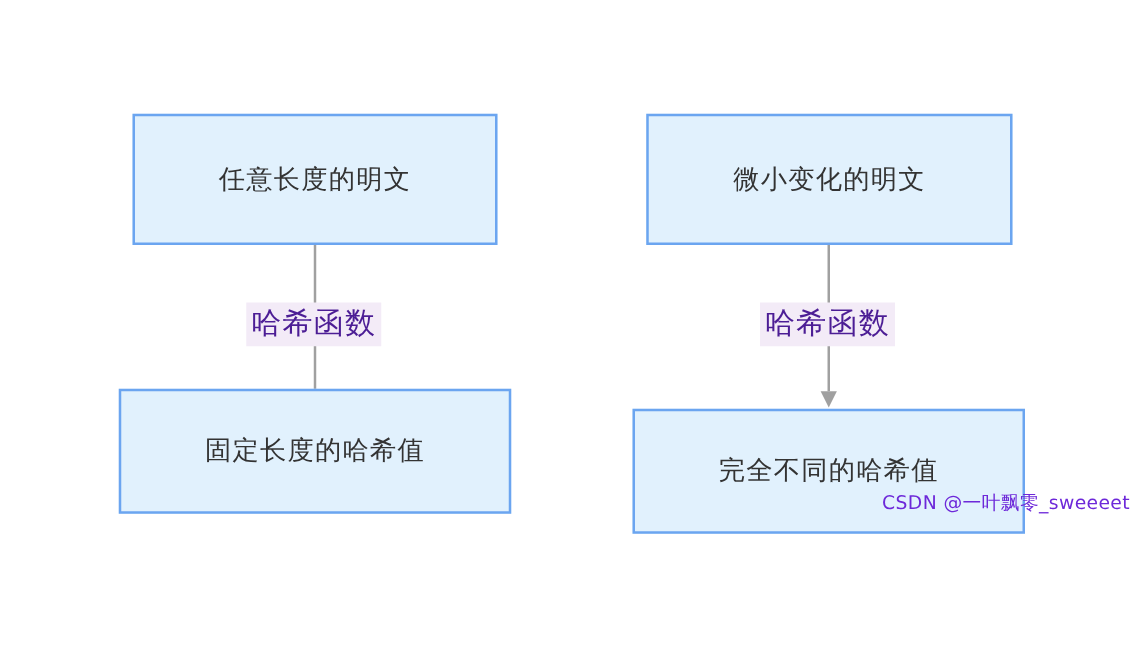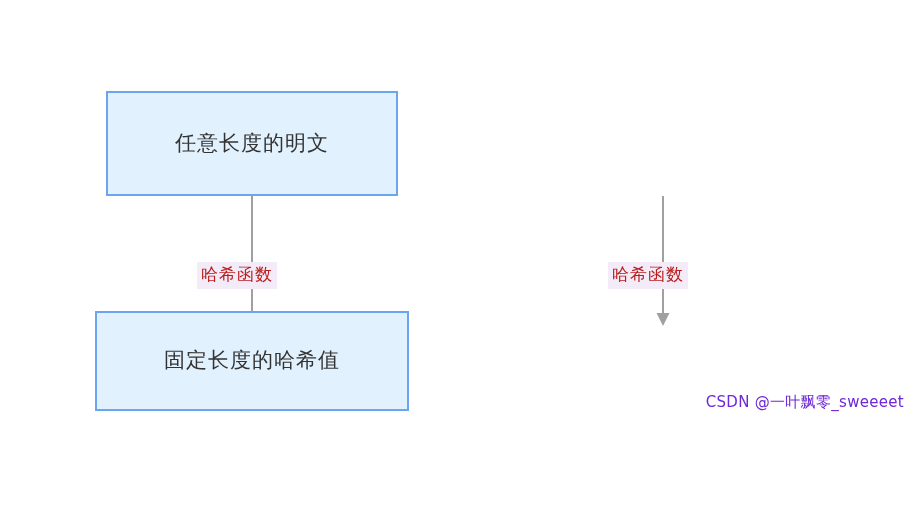--- a/index.html
+++ b/index.html
@@ -49,27 +49,26 @@
   }
   .connector svg { display: block; overflow: visible; }
 
   #connector-left  { left: 243px; top: 196px; height: 131px; }
   #connector-right { left: 654px; top: 196px; height: 131px; }
 
   
   .edge-label {
     position: absolute;
     background: #f3ebf7;
-    font-size: 17px;
-    color: #b91c1c;
+    font-size: 24px;
+    color: #4c1d95;
     letter-spacing: 1px;
     padding: 3px 4px 4px 4px;
     white-space: nowrap;
     line-height: 1.15;
-    margin-top: 20px;
   }
   #edge-label-left  { left: 197px; top: 242px; }
   #edge-label-right { left: 608px; top: 242px; }
 
   
   #watermark {
     position: absolute;
     right: 12px;
     bottom: 8px;
     font-size: 15px;
@@ -94,26 +93,32 @@
       <polygon points="2.5,117 15.5,117 9,130" fill="#a0a0a0"></polygon>
     </svg>
   </div>
 
   <div class="edge-label" id="edge-label-left">哈希函数</div>
 
   <div class="node" id="node-hash-fixed">
     <span class="node-label">固定长度的哈希值</span>
   </div>
 
+  <div class="node" id="node-plaintext-changed">
+    <span class="node-label">微小变化的明文</span>
+  </div>
 
   <div class="connector" id="connector-right">
     <svg width="18" height="131" viewBox="0 0 18 131" xmlns="http://www.w3.org/2000/svg">
       <line x1="9" y1="0" x2="9" y2="117" stroke="#a0a0a0" stroke-width="2"></line>
       <polygon points="2.5,117 15.5,117 9,130" fill="#a0a0a0"></polygon>
     </svg>
   </div>
 
   <div class="edge-label" id="edge-label-right">哈希函数</div>
 
+  <div class="node" id="node-hash-different">
+    <span class="node-label">完全不同的哈希值</span>
+  </div>
 
   <div id="watermark">CSDN @一叶飘零_sweeeet</div>
 
 </div>
 
 </body></html>

